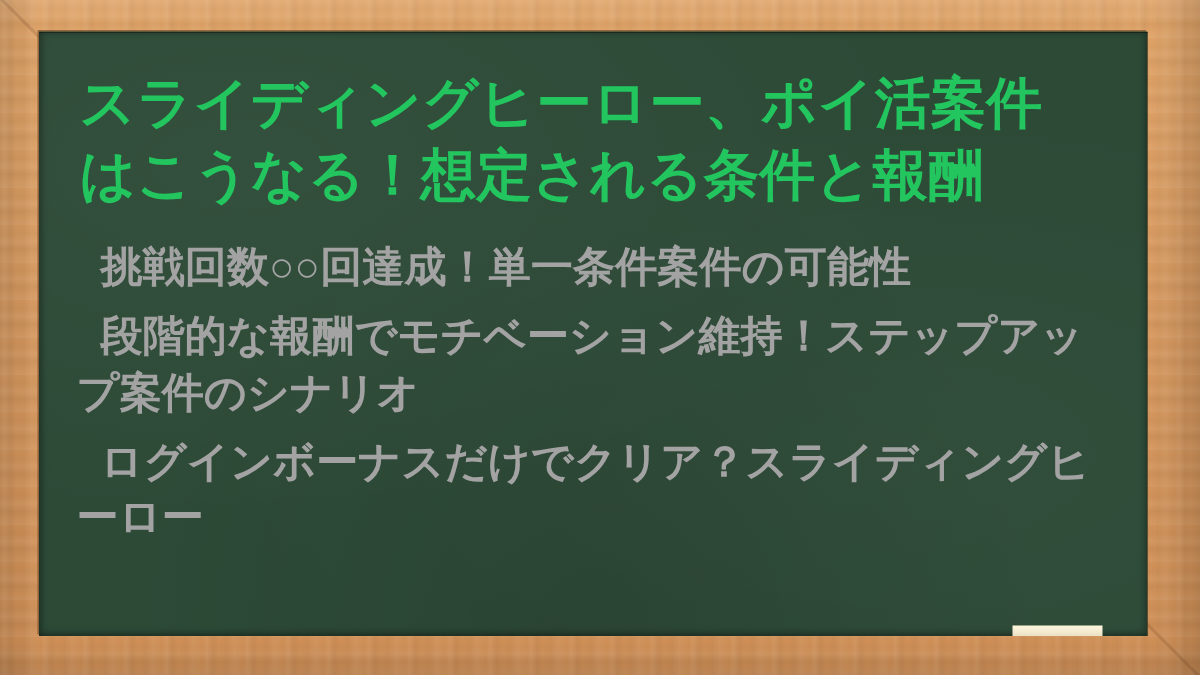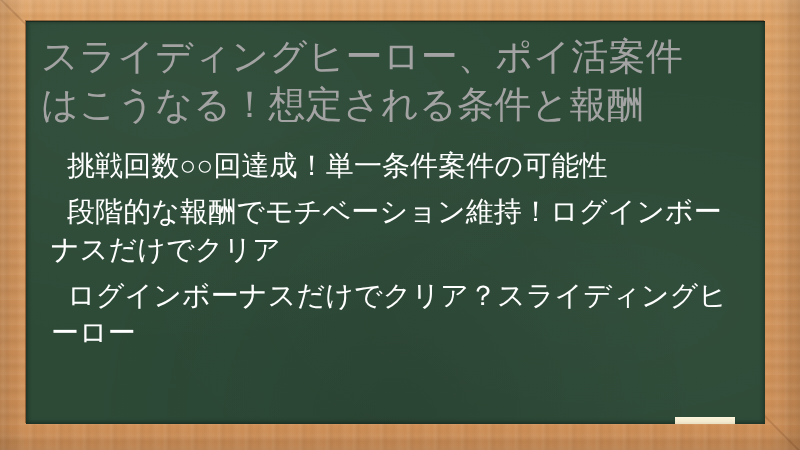--- a/index.html
+++ b/index.html
@@ -100,41 +100,41 @@
   }
 
   .board-content {
     position: relative;
     z-index: 2;
     padding: 8px 14px 0 11px;
   }
 
   
   #title {
-    color: #a3a3a3;
+    color: #22c55e;
     font-size: 37px;
     line-height: 1.30;
     letter-spacing: 0.2px;
-    font-weight: 400;
-    margin: 0;
+    font-weight: 700;
+    margin: 12px;
     padding: 4px 6px 0 4px;
     white-space: pre-line;
   }
 
   
   #points {
     list-style: none;
     margin: 18px 0 0 0;
     padding: 0 6px 0 14px;
   }
   #points li {
-    color: #ffffff;
+    color: #a3a3a3;
     font-size: 28px;
     line-height: 1.33;
-    font-weight: 400;
+    font-weight: 700;
     margin: 0 0 9px 0;
     text-indent: 16px;
     letter-spacing: 0.1px;
   }
 
   
   #chalk {
     position: absolute;
     left: 649px;
     top: 396px;
@@ -157,21 +157,21 @@
   <div class="wood-shade"></div>
 
   <div id="board">
     <div class="board-content">
 
       <h1 id="title">スライディングヒーロー、ポイ活案件
 はこうなる！想定される条件と報酬</h1>
 
       <ul id="points">
         <li>挑戦回数○○回達成！単一条件案件の可能性</li>
-        <li>段階的な報酬でモチベーション維持！ログインボーナスだけでクリア</li>
+        <li>段階的な報酬でモチベーション維持！ステップアップ案件のシナリオ</li>
         <li>ログインボーナスだけでクリア？スライディングヒーロー</li>
       </ul>
 
     </div>
 
     <div id="chalk"></div>
   </div>
 
 </div>
 

